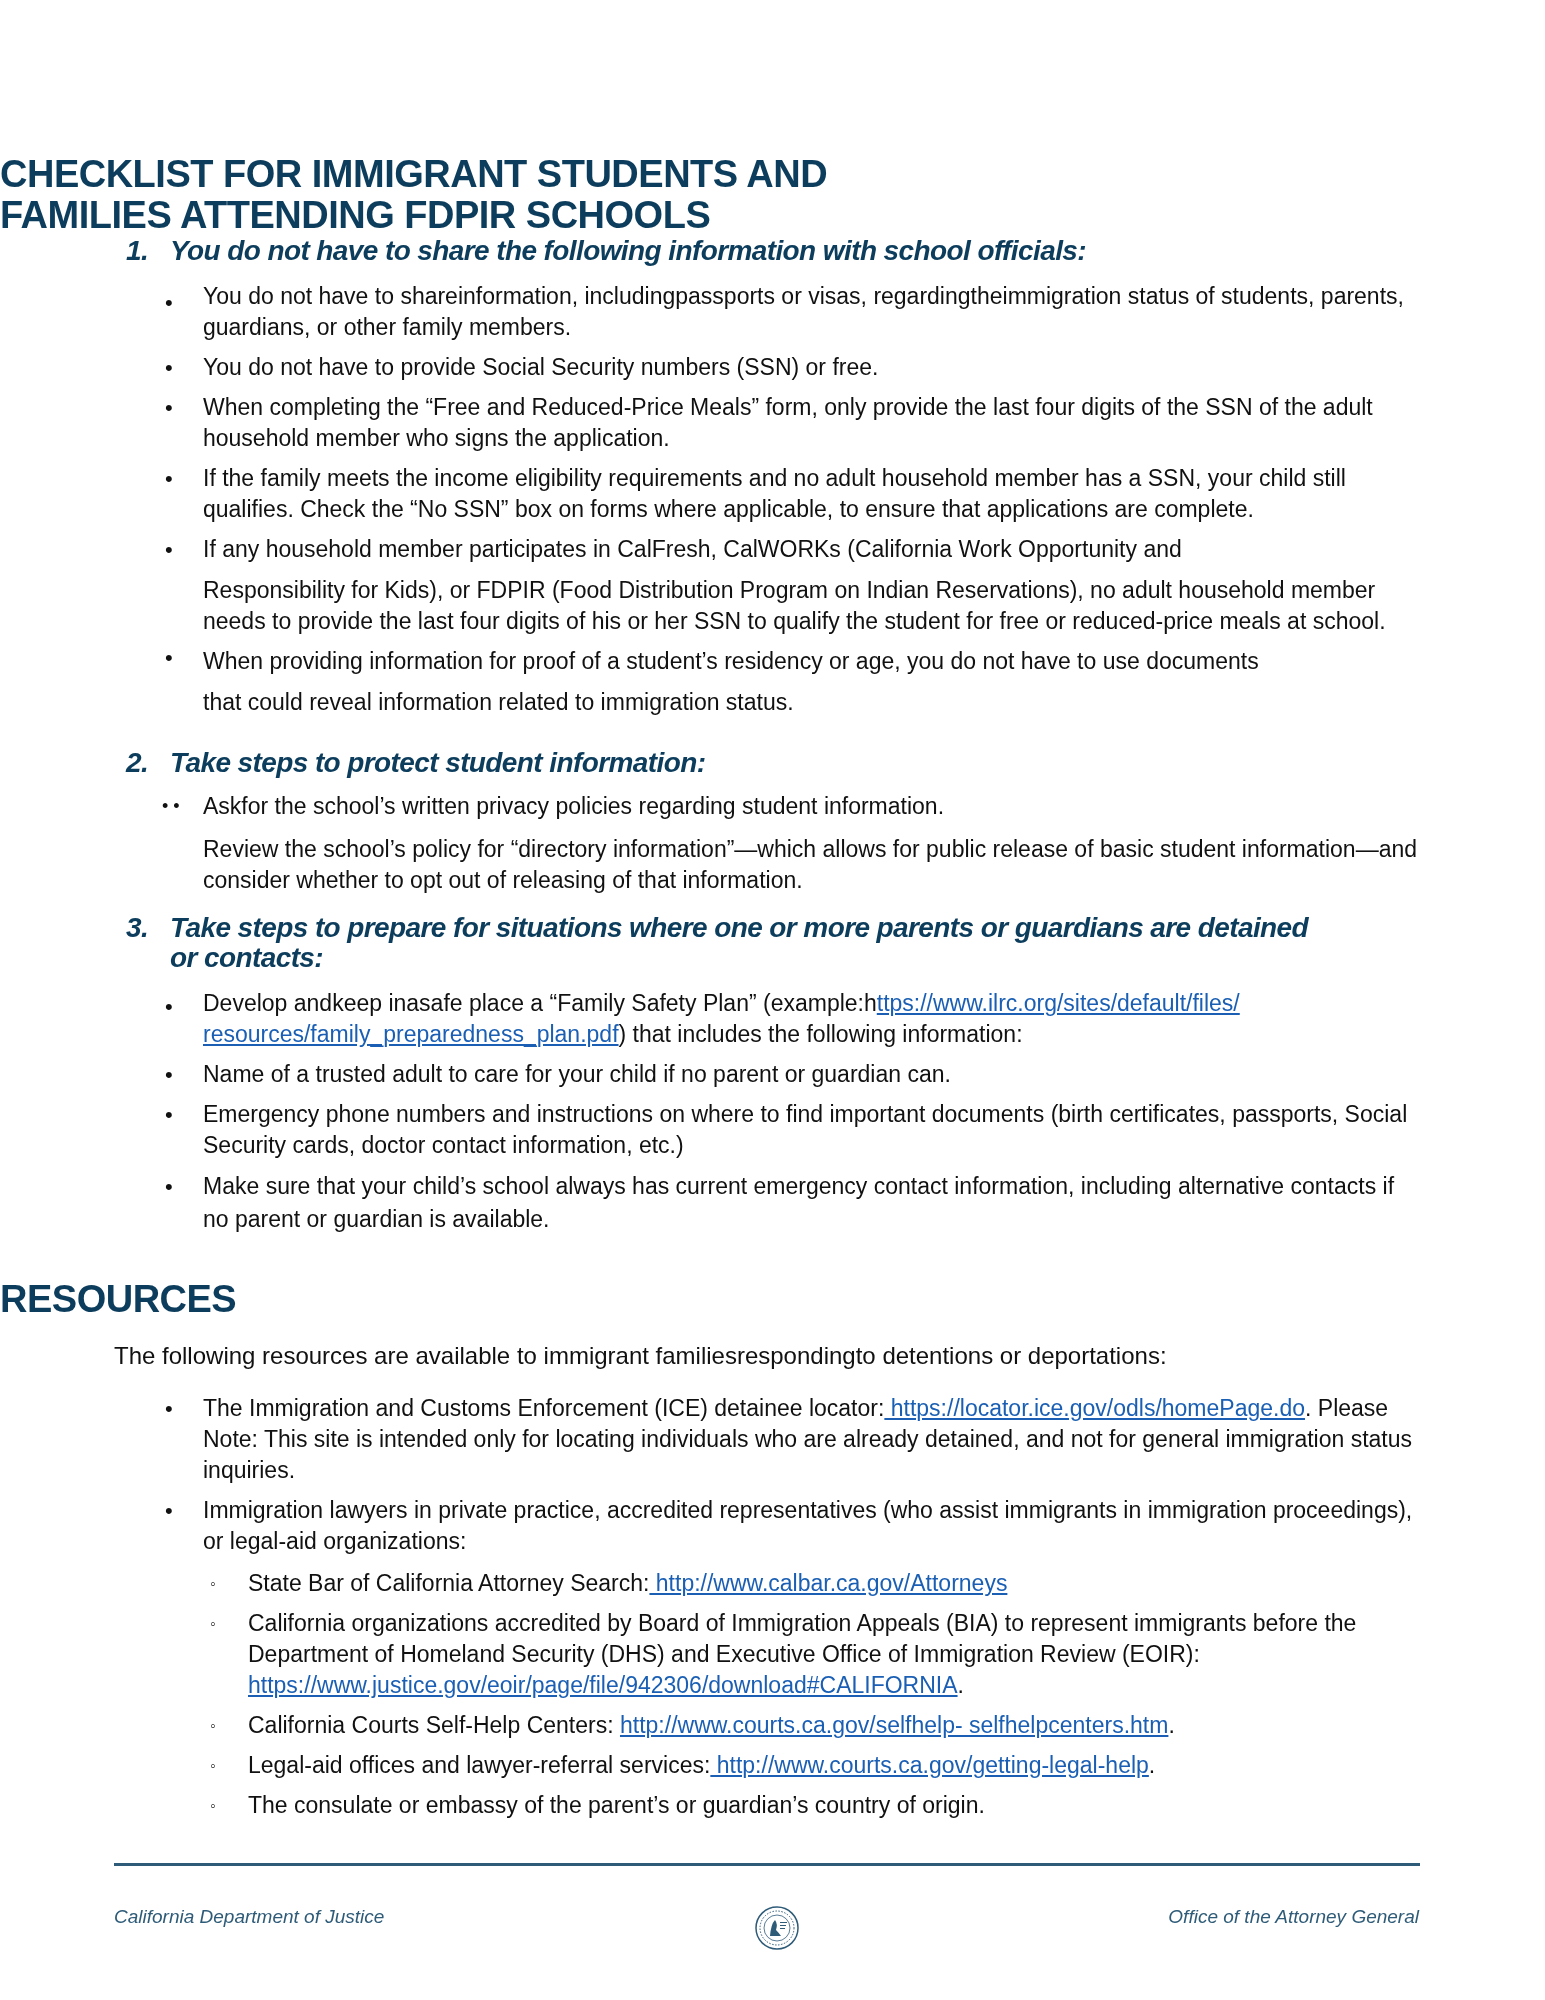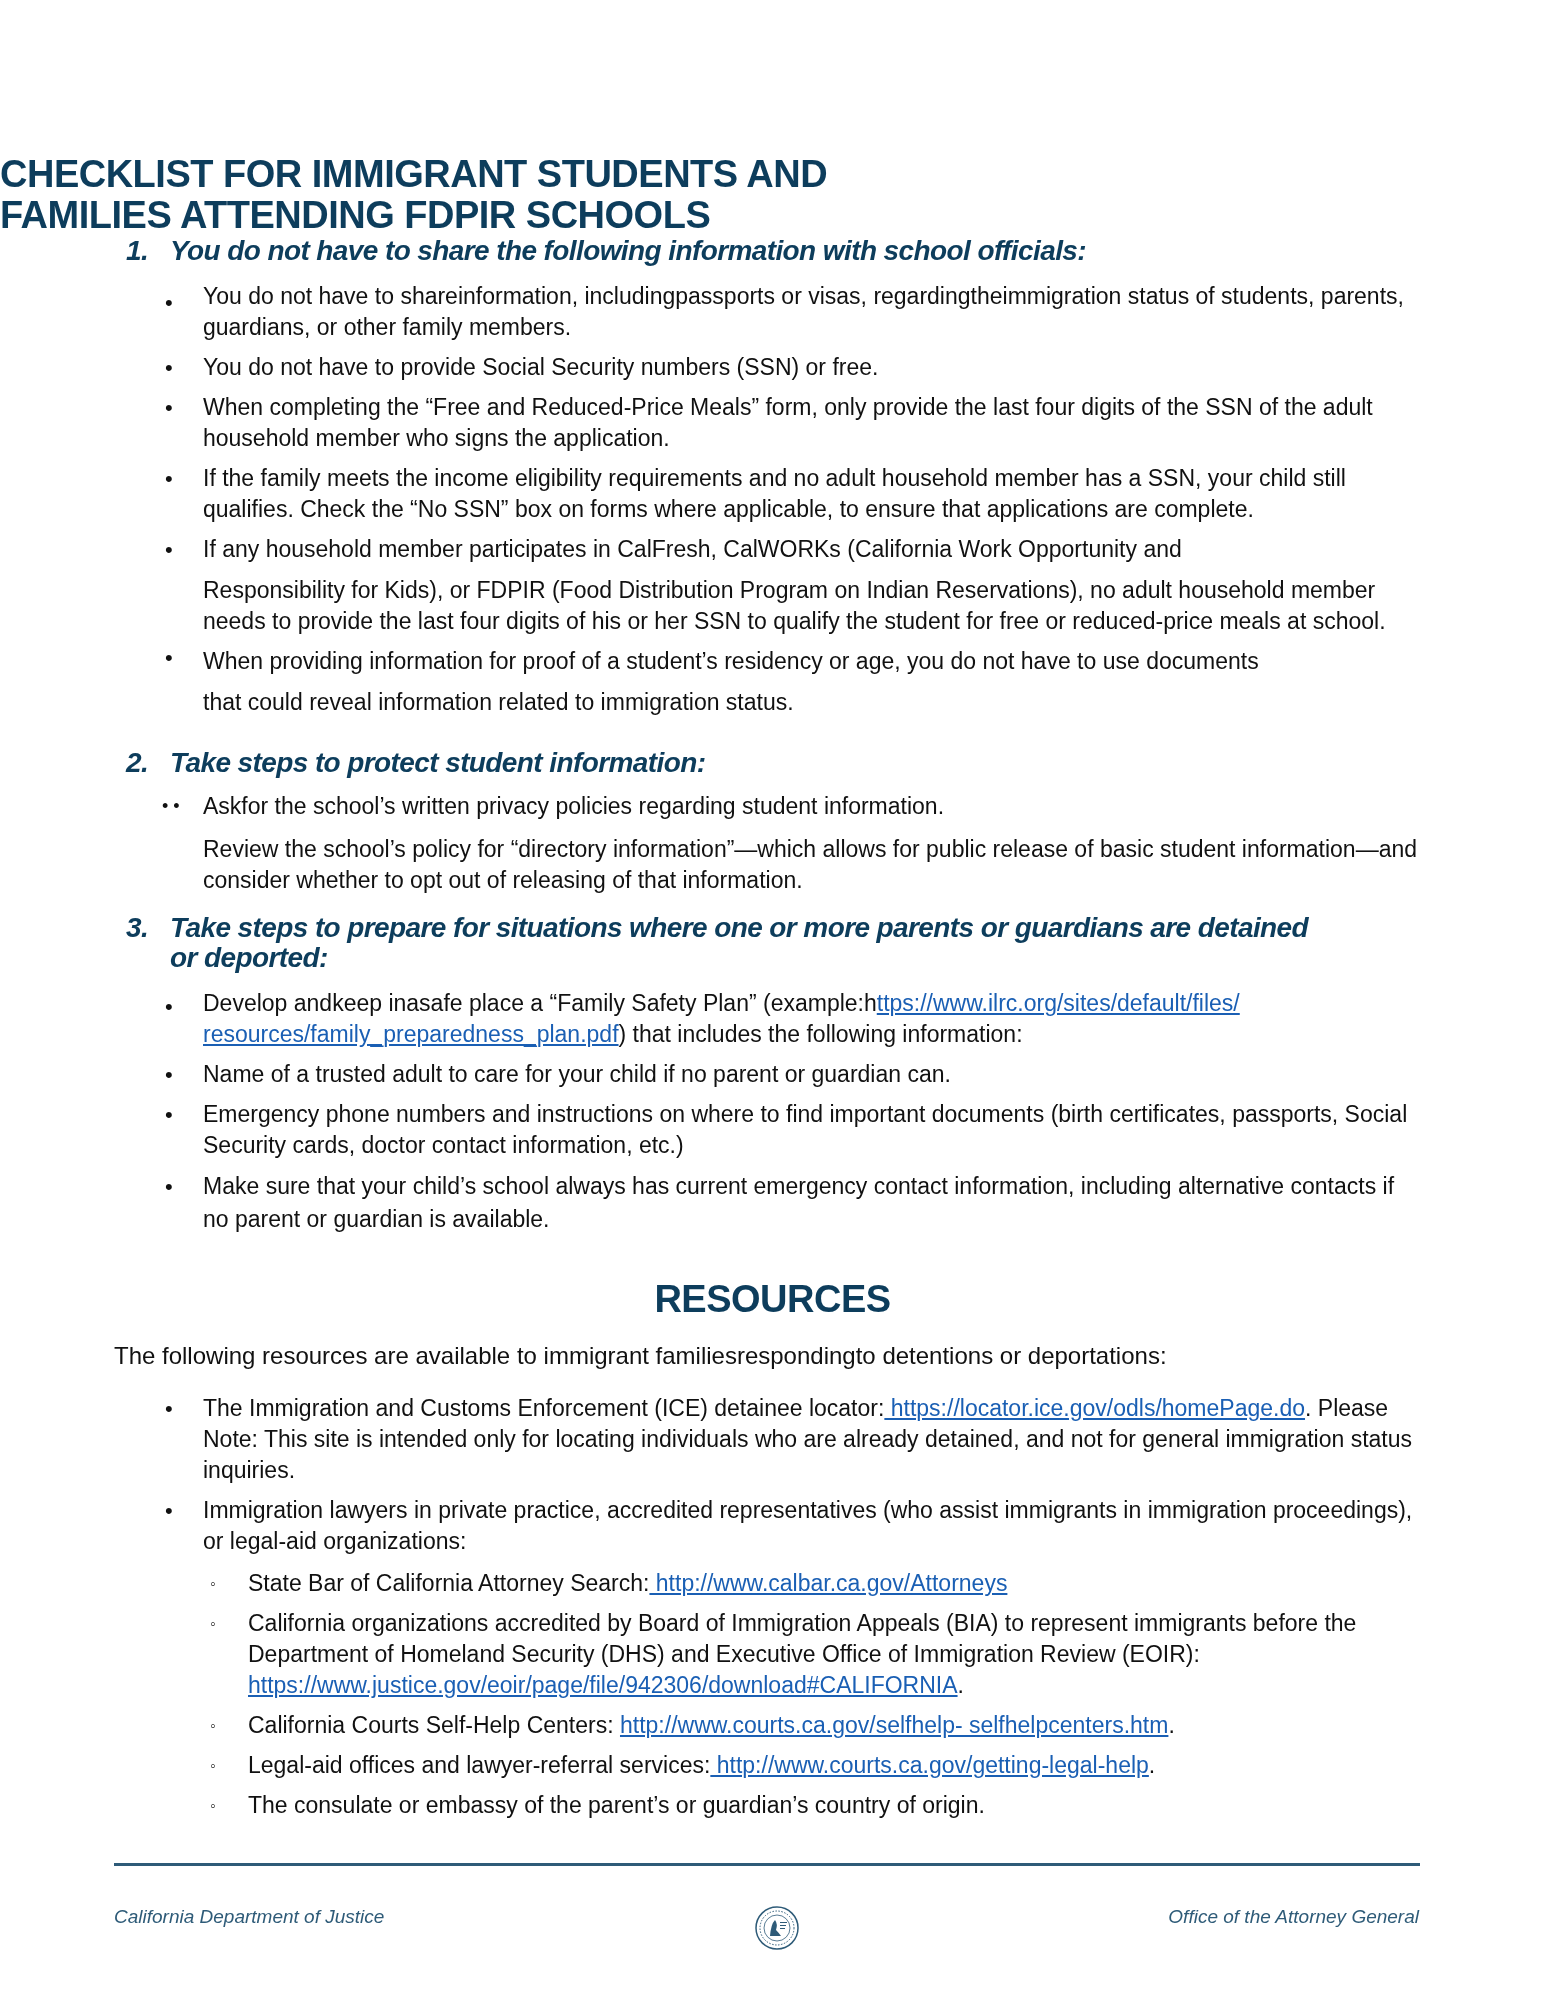--- a/index.html
+++ b/index.html
@@ -13,21 +13,21 @@
   .h2 .num { display:inline-block; width:44px; }
   .h2 .cont { padding-left:44px; display:block; }
   .list { position:absolute; left:165px; width:1260px; margin:0; padding:0; list-style:none; }
   .li { position:relative; padding-left:38px; font-size:23px; line-height:31px; margin-bottom:9px; }
   .li .bullet { position:absolute; left:0; top:0; font-size:22px; }
   .li.gap2 .line2 { display:block; margin-top:10px; }
   .link { color:#1a5fb4; text-decoration:underline; }
   .sublist { position:absolute; left:210px; width:1215px; margin:0; padding:0; list-style:none; }
   .sub { position:relative; padding-left:38px; font-size:23px; line-height:31px; margin-bottom:9px; }
   .sub .bullet { position:absolute; left:0; top:0; font-size:16px; color:#222; }
-  .resources-title { position:absolute; left:0; width:1545px; top:1278px; text-align:center;
+  .resources-title { position:absolute; left:0; width:1545px; top:1278px; text-align:left;
            color:#0d3d5c; font-weight:bold; font-size:38px; letter-spacing:-0.5px; }
   .intro { position:absolute; left:114px; top:1340px; font-size:24px; line-height:31px; }
   .rule { position:absolute; left:114px; width:1306px; top:1863px; height:3px; background:#2e5b78; }
   .foot-l, .foot-r { position:absolute; top:1906px; font-style:italic; font-size:19px; color:#2e5b78; }
   .foot-l { left:114px; }
   .foot-r { right:126px; }
   .seal { position:absolute; left:755px; top:1906px; width:44px; height:44px; }
 </style>
 </head>
 <body>
@@ -52,21 +52,21 @@
 <div class="h2" style="top:748px;">
   <span class="num">2.</span><span>Take steps to protect student information:</span>
 </div>
 <ul class="list" style="top:791px;">
   <li class="li"><span class="bullet" style="left:-3px;font-size:18px;">• •</span><span>Askfor the school’s written privacy policies regarding student information.</span></li>
   <li class="li" style="margin-top:12px"><span>Review the school’s policy for “directory information”—which allows for public release of basic student information—and consider whether to opt out of releasing of that information.</span></li>
 </ul>
 
 <div class="h2" style="top:913px;">
   <span class="num">3.</span><span>Take steps to prepare for situations where one or more parents or guardians are detained</span>
-  <span class="cont">or deported:</span>
+  <span class="cont">or contacts:</span>
 </div>
 <ul class="list" style="top:988px;">
   <li class="li"><span class="bullet" style="top:3px">•</span><span>Develop andkeep inasafe place a “Family Safety Plan” (example:h</span><a class="link">ttps://www.ilrc.org/sites/default/files/ resources/family_preparedness_plan.pdf</a><span>) that includes the following information:</span></li>
   <li class="li"><span class="bullet">•</span><span>Name of a trusted adult to care for your child if no parent or guardian can.</span></li>
   <li class="li"><span class="bullet">•</span><span>Emergency phone numbers and instructions on where to find important documents (birth certificates, passports, Social Security cards, doctor contact information, etc.)</span></li>
   <li class="li" style="line-height:33px"><span class="bullet">•</span><span>Make sure that your child’s school always has current emergency contact information, including alternative contacts if no parent or guardian is available.</span></li>
 </ul>
 
 <div class="resources-title">RESOURCES</div>
 <div class="intro">The following resources are available to immigrant familiesrespondingto detentions or deportations:</div>

